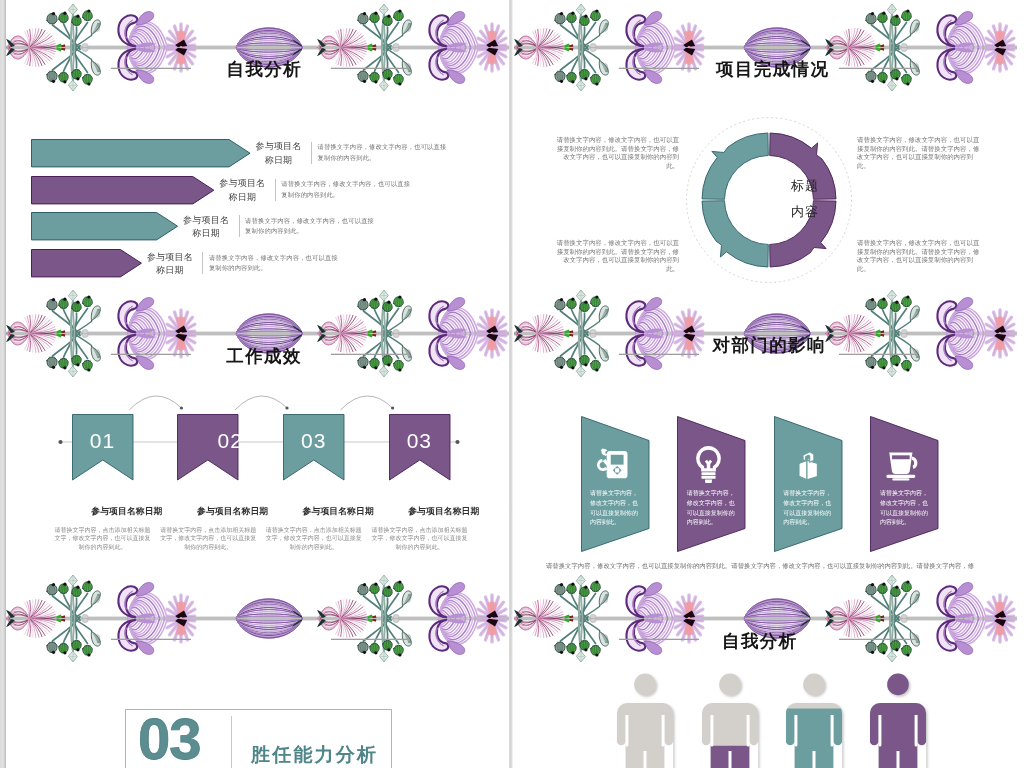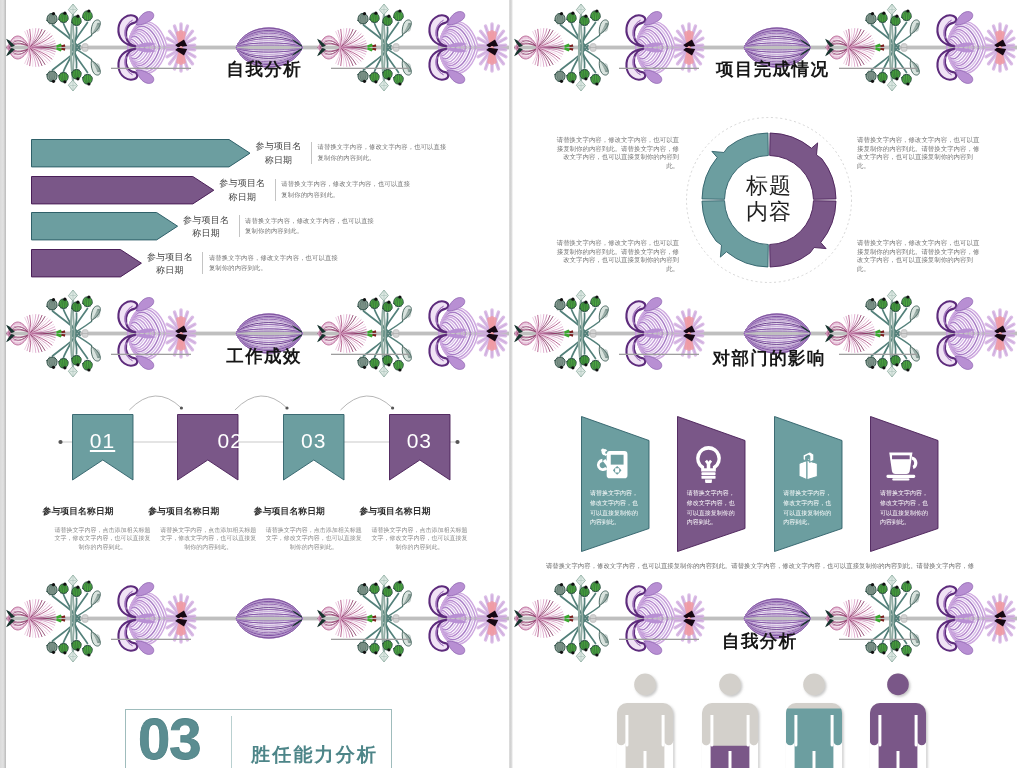--- a/index.html
+++ b/index.html
@@ -16,26 +16,26 @@
 .band svg{display:block;}
 .sld-title{position:absolute;font-weight:700;color:#161616;white-space:nowrap;
  font-size:17.5px;line-height:20px;letter-spacing:1.4px;}
 .lbl{position:absolute;color:#3f3f3f;font-size:9.0px;line-height:13.4px;
  font-weight:500;text-align:center;white-space:nowrap;letter-spacing:.2px;}
 .desc{position:absolute;color:#747474;font-size:6.3px;line-height:10.4px;letter-spacing:.15px;}
 .vdiv{position:absolute;width:1px;background:#c4c4c4;}
 .arrow{position:absolute;}
 
 .callout{position:absolute;color:#767676;font-size:6.45px;line-height:8.6px;letter-spacing:0;}
-.ctr1,.ctr2{position:absolute;width:100px;text-align:center;color:#1f1f1f;
- font-size:22px;line-height:18px;letter-spacing:1px;}
+.ctr1,.ctr2{position:absolute;width:100px;text-align:right;color:#1f1f1f;
+ font-size:13px;line-height:18px;letter-spacing:1px;}
 
 .stepnum{position:absolute;width:62px;text-align:center;color:#fff;
  font-size:21px;line-height:22px;font-weight:400;letter-spacing:1px;}
-.stephead{position:absolute;width:120px;text-align:left;color:#2e2e2e;
+.stephead{position:absolute;width:120px;text-align:right;color:#2e2e2e;
  font-size:8.8px;line-height:11px;font-weight:700;letter-spacing:.1px;}
 .stepdesc{position:absolute;width:98px;text-align:center;color:#8a8a8a;
  font-size:6.0px;line-height:8.75px;}
 
 .paneltext{position:absolute;color:#fff;font-size:6.0px;line-height:9.8px;width:50px;}
 .footer{position:absolute;color:#6e6e6e;font-size:6.4px;line-height:11.4px;
  width:420px;text-align:center;}
 
 .secbox{position:absolute;border:1px solid #9fbcbc;box-sizing:border-box;}
 .secnum{position:absolute;color:#5b8d91;font-size:58px;line-height:58px;
@@ -573,21 +573,21 @@
         <path d="M123.3,28 Q149.3,1 175.4,26" fill="none" stroke="#a3a3a3" stroke-width="0.8"></path>
         <circle cx="175.4" cy="26" r="1.6" fill="#565656"></circle>
         <path d="M228.9,28 Q254.9,1 281.0,26" fill="none" stroke="#a3a3a3" stroke-width="0.8"></path>
         <circle cx="281.0" cy="26" r="1.6" fill="#565656"></circle>
         <path d="M334.5,28 Q360.6,1 386.6,26" fill="none" stroke="#a3a3a3" stroke-width="0.8"></path>
         <circle cx="386.6" cy="26" r="1.6" fill="#565656"></circle>
       </svg>
       <svg style="position:absolute;left:65.8px;top:128.0px;" width="62.5" height="67.0">
         <polygon points="0.5,0.5 61.0,0.5 61.0,66.0 30.8,46.0 0.5,66.0" fill="#6c9ea0" stroke="#2f6069" stroke-width="0.9"></polygon>
       </svg>
-      <div class="stepnum" style="left:65.8px;top:144.0px;width:61.5px;text-decoration:underline;">01</div>
+      <div class="stepnum" style="left:65.8px;top:144.0px;width:61.5px;">01</div>
       <div class="stephead" style="left:36.5px;top:220.4px;">参与项目名称日期</div>
       <div class="stepdesc" style="left:47.5px;top:240.0px;">请替换文字内容，点击添加相关标题文字，修改文字内容，也可以直接复制你的内容到此。</div>
       <svg style="position:absolute;left:171.4px;top:128.0px;" width="62.5" height="67.0">
         <polygon points="0.5,0.5 61.0,0.5 61.0,66.0 30.8,46.0 0.5,66.0" fill="#7a5788" stroke="#4a1f58" stroke-width="0.9"></polygon>
       </svg>
       <div class="stepnum" style="left:171.4px;top:144.0px;width:61.5px;padding-left:22px;">02</div>
       <div class="stephead" style="left:142.2px;top:220.4px;">参与项目名称日期</div>
       <div class="stepdesc" style="left:153.2px;top:240.0px;">请替换文字内容，点击添加相关标题文字，修改文字内容，也可以直接复制你的内容到此。</div>
       <svg style="position:absolute;left:277.0px;top:128.0px;" width="62.5" height="67.0">
         <polygon points="0.5,0.5 61.0,0.5 61.0,66.0 30.8,46.0 0.5,66.0" fill="#6c9ea0" stroke="#2f6069" stroke-width="0.9"></polygon>
@@ -752,21 +752,21 @@
             <use href="#floral-4" transform="translate(-7.0,0) scale(1,-1)"></use>
             <use href="#floral-4" transform="translate(304.0,0)"></use>
             <use href="#floral-4" transform="translate(304.0,0) scale(1,-1)"></use>
             <use href="#floral-4" transform="translate(615.0,0)"></use>
             <use href="#floral-4" transform="translate(615.0,0) scale(1,-1)"></use>
             <rect x="105" y="20.2" width="80" height="1.3" fill="#9e9e9e"></rect>
             <rect x="325" y="20.2" width="78" height="1.3" fill="#9e9e9e"></rect>
           </g>
         </svg>
       </div>
-      <div class="sld-title" style="left:198.5px;top:62px;">对部门的影响</div>
+      <div class="sld-title" style="left:198.5px;top:49px;">对部门的影响</div>
       <svg style="position:absolute;left:66.6px;top:130.9px;" width="69.5" height="137.0">
         <polygon points="0.5,0.5 68.0,24.5 68.0,112.5 0.5,135.5" fill="#6c9ea0" stroke="#2f6069" stroke-width="0.9"></polygon>
       </svg>
       <svg style="position:absolute;left:78.4px;top:158.6px;" width="39" height="39" viewBox="0 0 42 42">
         <g fill="#ffffff">
           <path d="M19.2,7.6 h15.6 a3.4,3.4 0 0 1 3.4,3.4 v22.6 a3.4,3.4 0 0 1 -3.4,3.4 h-15.6 a3.4,3.4 0 0 1 -3.4,-3.4 v-22.6 a3.4,3.4 0 0 1 3.4,-3.4 z"></path>
           <rect x="20.2" y="11.6" width="13.8" height="10.6" fill="#6c9ea0"></rect>
           <g fill="#6c9ea0">
             <path d="M27.1,23.8 l2.7,2.4 h-5.4 z"></path>
             <path d="M27.1,33.0 l-2.7,-2.4 h5.4 z"></path>

